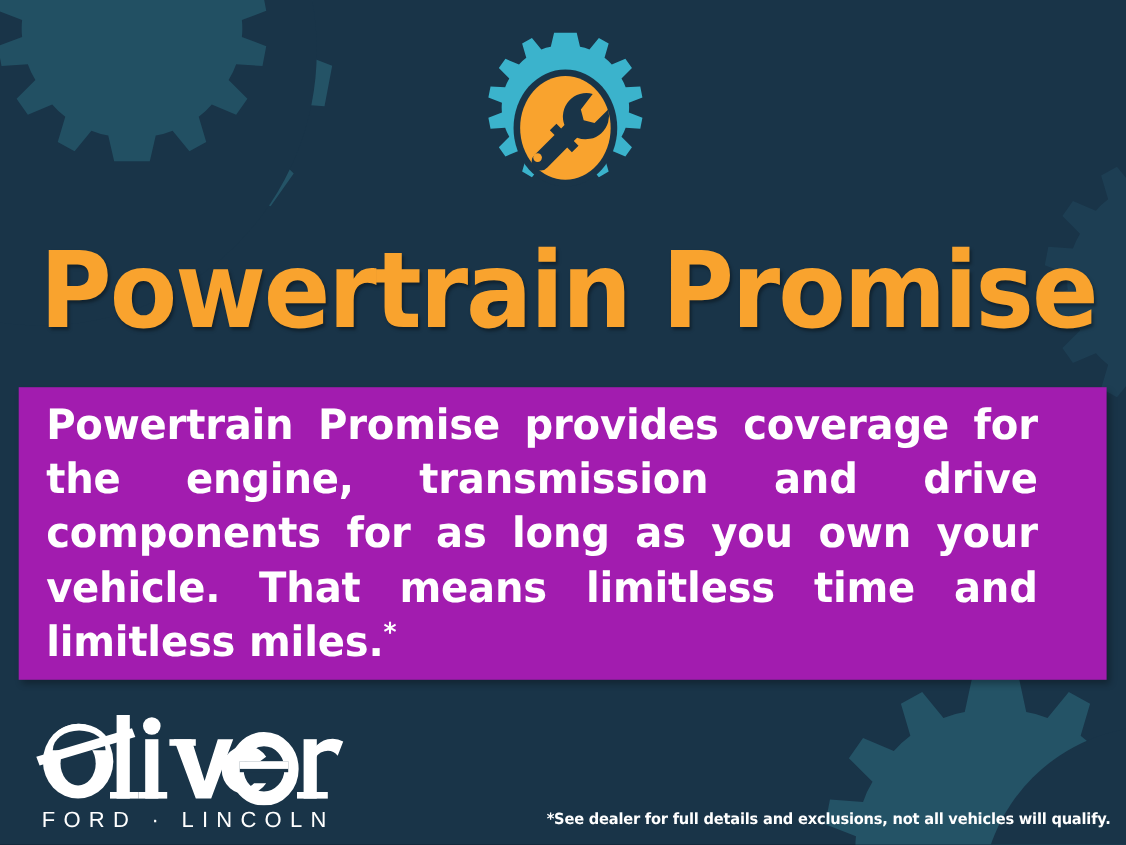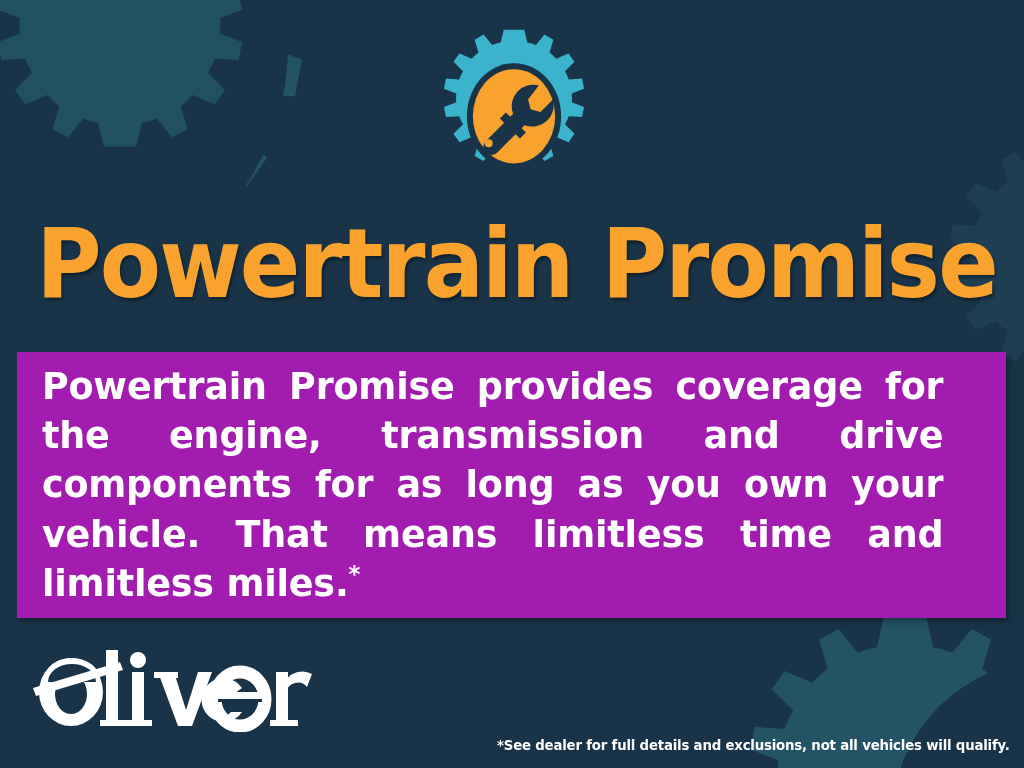--- a/index.html
+++ b/index.html
@@ -212,16 +212,17 @@
       <path d="M214,52 a22,22 0 1 0 0,24 l-11,0 a12,12 0 1 1 0,-16 z" fill="#ffffff"></path>
       <ellipse cx="212" cy="63" rx="25" ry="27" fill="none" stroke="#ffffff" stroke-width="13"></ellipse>
       <rect x="190" y="56" width="44" height="10" fill="#193448"></rect>
       <rect x="190" y="56" width="44" height="7" fill="#ffffff"></rect>
 
       <rect x="248" y="36" width="12" height="54" fill="#ffffff"></rect>
       <rect x="242" y="84" width="28" height="6" fill="#ffffff"></rect>
       <path d="M258,44 a20,20 0 0 1 26,-6 l-5,13 a12,12 0 0 0 -21,5 z" fill="#ffffff"></path>
     </svg>
   </div>
+  <div id="logo-sub">FORD · LINCOLN</div>
 
   <div id="disclaimer">*See dealer for full details and exclusions, not all vehicles will qualify.</div>
 
 </div>
 
 </body></html>

